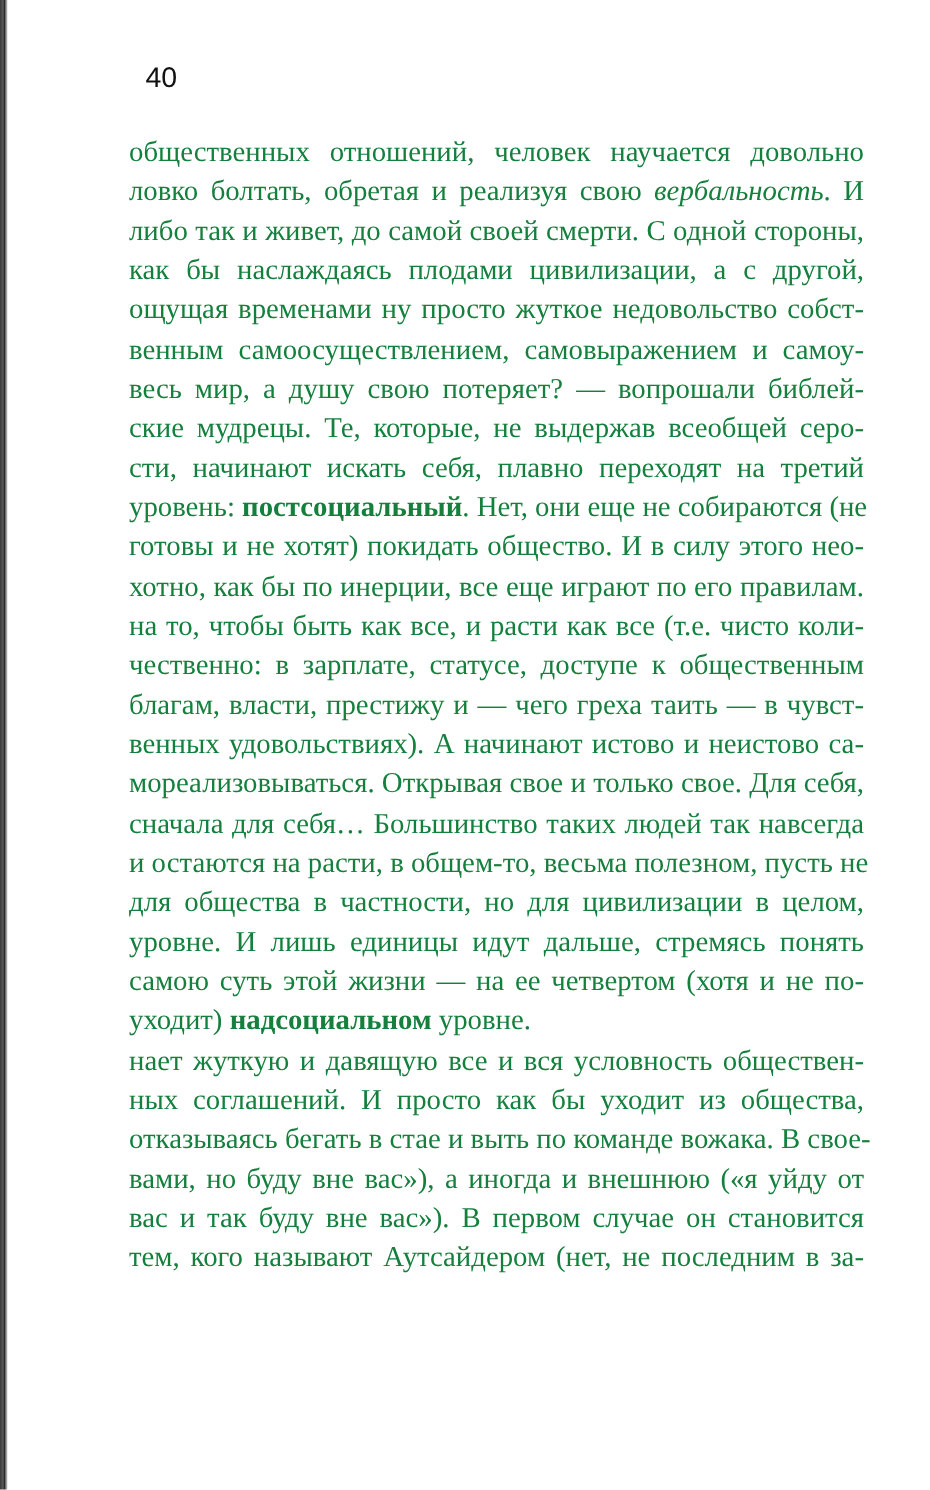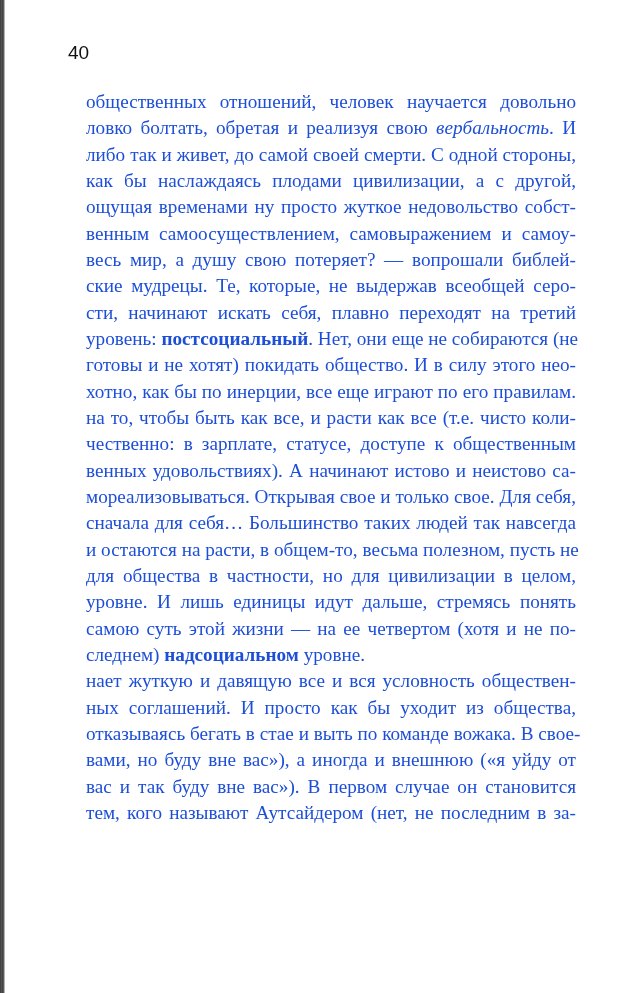--- a/index.html
+++ b/index.html
@@ -16,35 +16,35 @@
     .scan-edge {
       position: absolute;
       left: 0;
       top: 0;
       width: 5px;
       height: 993px;
       background: linear-gradient(to right, #3a3a3a 0px, #5a5a5a 2px, #2b2b2b 3px, #8a8a8a 4px, #d8d8d8 5px);
     }
     .page-number {
       position: absolute;
-      left: 68px;
+      left: 97px;
       top: 43px;
       font-family: "Liberation Sans", sans-serif;
       font-size: 19px;
       color: #111111;
       line-height: 1;
     }
     .body-text {
       position: absolute;
       left: 86px;
       top: 89px;
       width: 490px;
       font-family: "Liberation Serif", serif;
       font-size: 19.2px;
-      color: #1d4ed8;
+      color: #15803d;
     }
     .line {
       display: block;
       height: 26.33px;
       line-height: 26.33px;
       white-space: nowrap;
       text-align: justify;
       text-align-last: justify;
       overflow: visible;
     }
@@ -73,28 +73,29 @@
       <div class="line"><span>ощущая временами ну просто жуткое недовольство собст-</span></div>
       <div class="line"><span>венным самоосуществлением, самовыражением и самоу-</span></div>
       <div class="line"><span>весь мир, а душу свою потеряет? — вопрошали библей-</span></div>
       <div class="line"><span>ские мудрецы. Те, которые, не выдержав всеобщей серо-</span></div>
       <div class="line"><span>сти, начинают искать себя, плавно переходят на третий</span></div>
       <div class="line"><span>уровень: </span><span class="b">постсоциальный</span><span>. Нет, они еще не собираются (не</span></div>
       <div class="line"><span>готовы и не хотят) покидать общество. И в силу этого нео-</span></div>
       <div class="line"><span>хотно, как бы по инерции, все еще играют по его правилам.</span></div>
       <div class="line"><span>на то, чтобы быть как все, и расти как все (т.е. чисто коли-</span></div>
       <div class="line"><span>чественно: в зарплате, статусе, доступе к общественным</span></div>
+      <div class="line"><span>благам, власти, престижу и — чего греха таить — в чувст-</span></div>
       <div class="line"><span>венных удовольствиях). А начинают истово и неистово са-</span></div>
       <div class="line"><span>мореализовываться. Открывая свое и только свое. Для себя,</span></div>
       <div class="line"><span>сначала для себя… Большинство таких людей так навсегда</span></div>
       <div class="line"><span>и остаются на расти, в общем-то, весьма полезном, пусть не</span></div>
       <div class="line"><span>для общества в частности, но для цивилизации в целом,</span></div>
       <div class="line"><span>уровне. И лишь единицы идут дальше, стремясь понять</span></div>
       <div class="line"><span>самою суть этой жизни — на ее четвертом (хотя и не по-</span></div>
-      <div class="line last"><span>следнем) </span><span class="b">надсоциальном</span><span> уровне.</span></div>
+      <div class="line last"><span>уходит) </span><span class="b">надсоциальном</span><span> уровне.</span></div>
     </div>
     <div>
       <div class="line"><span>нает жуткую и давящую все и вся условность обществен-</span></div>
       <div class="line"><span>ных соглашений. И просто как бы уходит из общества,</span></div>
       <div class="line"><span>отказываясь бегать в стае и выть по команде вожака. В свое-</span></div>
       <div class="line"><span>вами, но буду вне вас»), а иногда и внешнюю («я уйду от</span></div>
       <div class="line"><span>вас и так буду вне вас»). В первом случае он становится</span></div>
       <div class="line"><span>тем, кого называют Аутсайдером (нет, не последним в за-</span></div>
     </div>
   </div>

